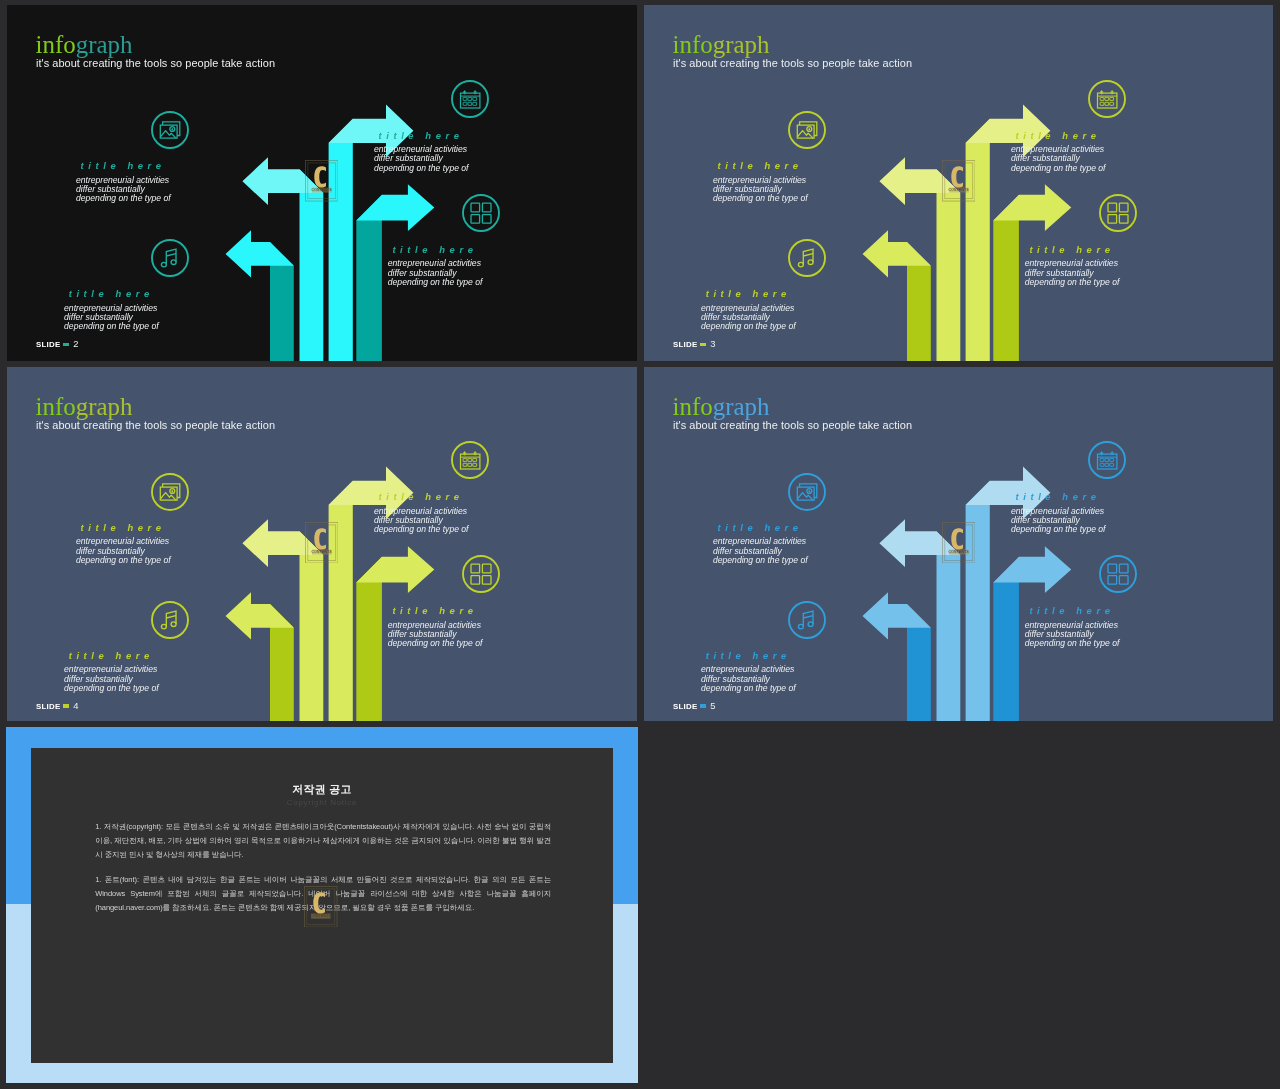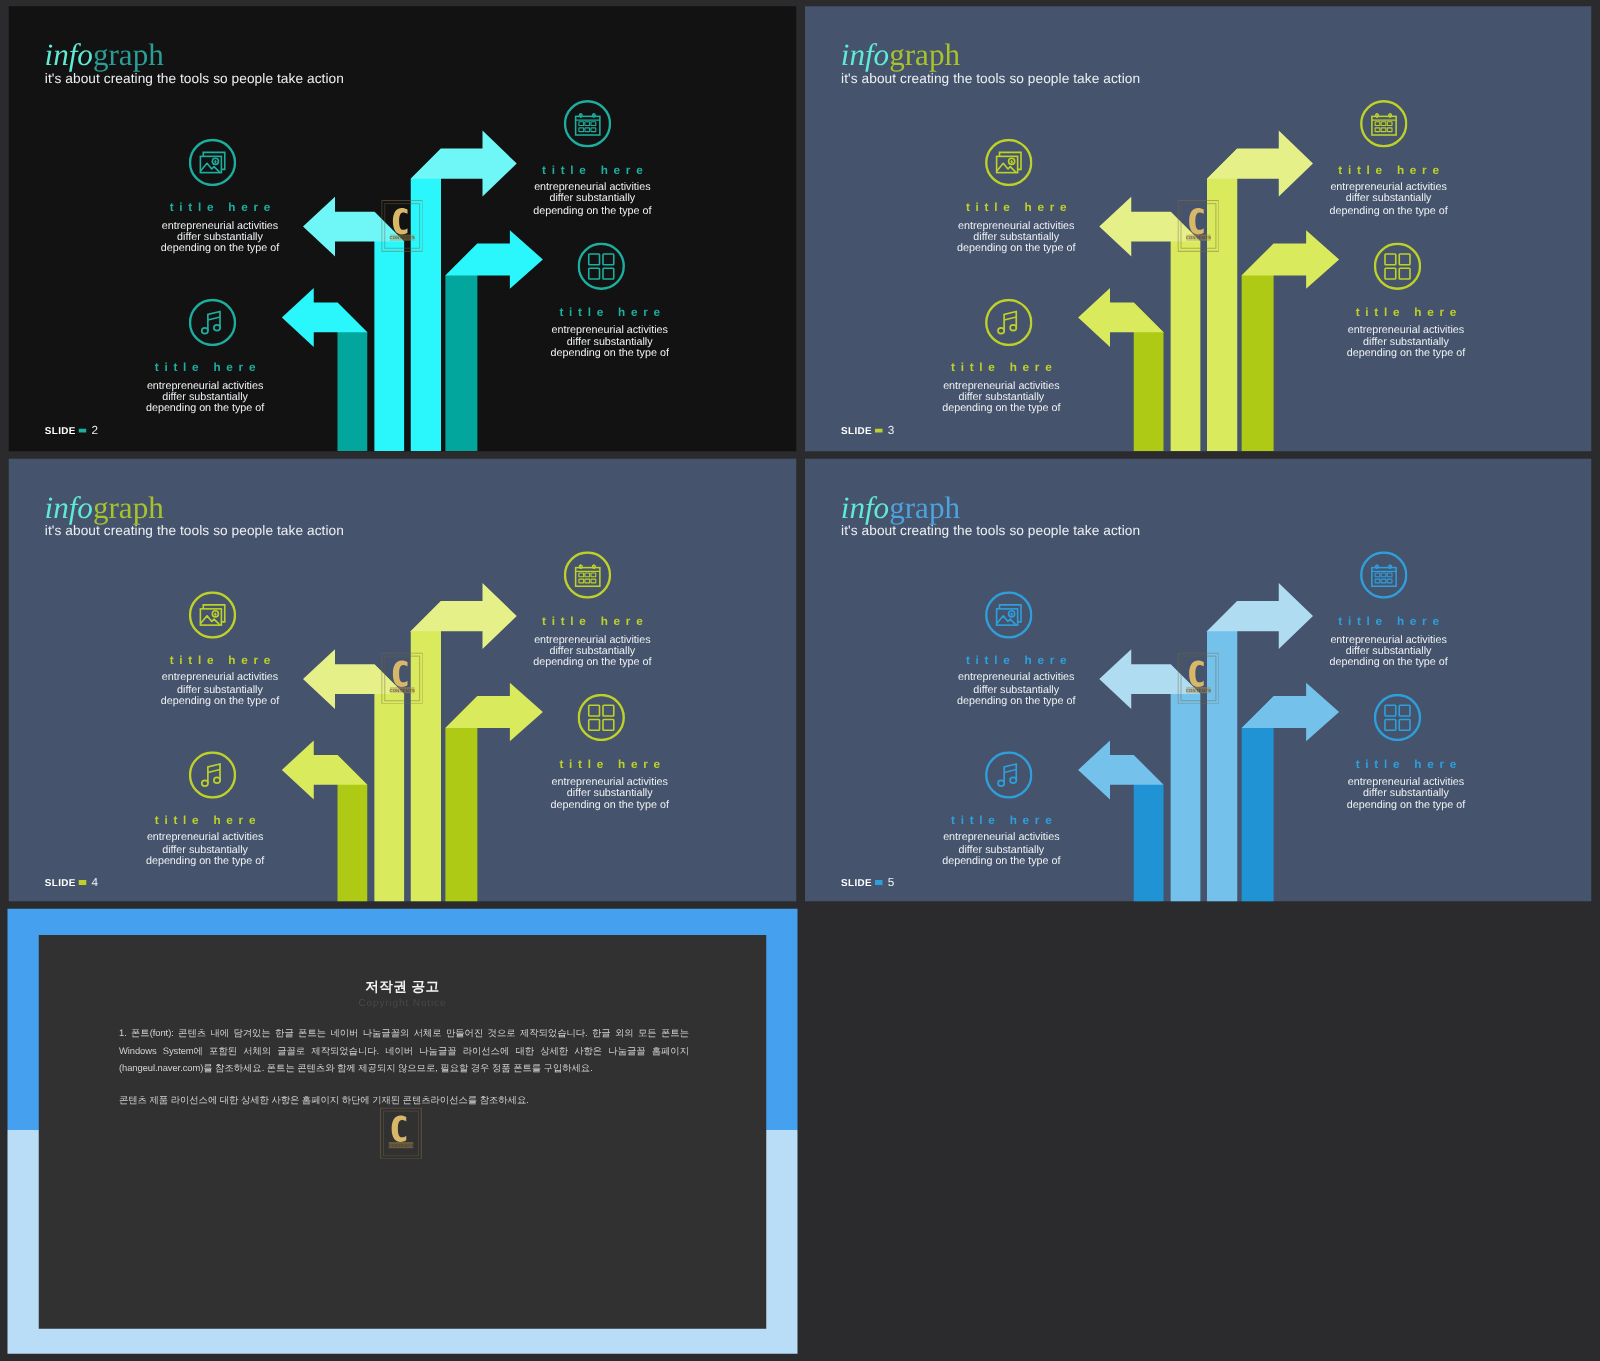--- a/index.html
+++ b/index.html
@@ -3,26 +3,26 @@
 <meta charset="utf-8">
 <style>
   html,body{margin:0;padding:0;background:#2b2b2d;width:1280px;height:1089px;overflow:hidden;}
   body{font-family:"Liberation Sans",sans-serif;-webkit-font-smoothing:antialiased;}
   .deck{position:absolute;left:0;top:0;width:1280px;height:1089px;background:#2b2b2d;}
   .slide{position:absolute;width:630px;height:356px;overflow:hidden;}
   .sl-c2{width:629px;}
   .sl-r1{top:5px;height:356px;} .sl-r2{top:366.5px;height:354.5px;}
   .sl-c1{left:7px;} .sl-c2{left:644px;}
   .brand{position:absolute;left:28.6px;top:28px;font-family:"Liberation Serif",serif;font-size:24.9px;line-height:1;white-space:nowrap;}
-  .brand .w{color:#5eead4;font-style:italic;}
+  .brand .w{color:#84cc16;}
   .subtitle{position:absolute;left:28.9px;top:52px;font-size:10.95px;color:#eceff2;white-space:nowrap;letter-spacing:0.06px;}
   .slidelbl{position:absolute;left:28.9px;top:333px;font-size:7.9px;font-weight:bold;color:#ffffff;letter-spacing:.3px;white-space:nowrap;}
   .slidelbl .dash{display:inline-block;width:5.4px;height:3.4px;vertical-align:middle;margin:0 4.6px 1px 2.6px;}
   .slidelbl .num{font-weight:normal;font-size:9.4px;color:#eceff2;letter-spacing:0;}
-  .blk{position:absolute;text-align:center;width:200px;}
+  .blk{position:absolute;text-align:left;width:200px;font-style:italic;}
   .blk .bt{font-size:9.4px;font-weight:bold;letter-spacing:4.6px;padding-left:4.6px;line-height:1;white-space:nowrap;}
   .blk .bd{font-size:8.6px;color:#eef1f3;line-height:9.35px;margin-top:5px;white-space:nowrap;}
   .icn{position:absolute;width:38px;height:38px;}
   .wm{position:absolute;}
   .arrows{position:absolute;left:0;top:0;}
   
   .cp{position:absolute;left:6px;top:727px;width:632px;height:434px;}
   .cp-f1{position:absolute;left:0;top:0;width:100%;height:177px;}
   .cp-f2{position:absolute;left:0;top:177px;width:100%;height:179px;}
   .cp-inner{position:absolute;left:24.7px;top:21px;width:582.5px;height:315.4px;}
@@ -399,22 +399,22 @@
         </div>
       </div>
     </div>
 <div class="cp">
 <div class="cp-f1" style="background:#46a0f0"></div>
 <div class="cp-f2" style="background:#b9ddf7"></div>
 <div class="cp-inner" style="background:#313131">
   <div class="cp-title">저작권 공고</div>
   <div class="cp-sub">Copyright Notice</div>
   <div class="cp-body">
+          <div class="cp-p">1. 저작권(copyright): 모든 콘텐츠의 소유 및 저작권은 콘텐츠테이크아웃(Contentstakeout)사 제작자에게 있습니다. 사전 승낙 없이 공립적 이용, 재단전재, 배포, 기타 상법에 의하여 영리 목적으로 이용하거나 제삼자에게 이용하는 것은 금지되어 있습니다. 이러한 불법 행위 발견 시 중지된 민사 및 형사상의 제재를 받습니다.</div>
           <div class="cp-p">1. 폰트(font): 콘텐츠 내에 담겨있는 한글 폰트는 네이버 나눔글꼴의 서체로 만들어진 것으로 제작되었습니다. 한글 외의 모든 폰트는 Windows System에 포함된 서체의 글꼴로 제작되었습니다. 네이버 나눔글꼴 라이선스에 대한 상세한 사항은 나눔글꼴 홈페이지(hangeul.naver.com)를 참조하세요. 폰트는 콘텐츠와 함께 제공되지 않으므로, 필요할 경우 정품 폰트를 구입하세요.</div>
-          <div class="cp-p">콘텐츠 제품 라이선스에 대한 상세한 사항은 홈페이지 하단에 기재된 콘텐츠라이선스를 참조하세요.</div>
         </div>
   <div class="wm" style="left:273.5px;top:137.5px;width:33.5px;height:41.5px">
 <svg width="33.5" height="41.5" viewBox="0 0 33.5 41.5">
 <rect x="0.45" y="0.45" width="32.6" height="40.6" fill="none" stroke="#7b6c49" stroke-width="0.8" opacity="0.55"></rect>
 <rect x="2.8" y="2.9" width="27.9" height="35.7" fill="none" stroke="#6d603f" stroke-width="0.8" opacity="0.42"></rect>
 <path d="M 21.0,11.2 L 21.0,7.6 C 19.8,6.8 18.1,6.3 16.4,6.3 C 11.8,6.3 9.3,10.3 9.3,16.9 C 9.3,23.5 11.8,27.5 16.4,27.5 C 18.1,27.5 19.8,27.0 21.0,26.2 L 21.0,22.6 C 20.0,23.4 18.7,23.8 17.4,23.8 C 15.1,23.8 14.3,21.0 14.3,16.9 C 14.3,12.8 15.1,10.0 17.4,10.0 C 18.7,10.0 20.0,10.4 21.0,11.2 Z" fill="#d8b768"></path>
 <rect x="7.0" y="27.6" width="19.6" height="5.0" fill="#ab9055" opacity="0.45"></rect>
 <text x="16.8" y="31.4" text-anchor="middle" font-family="Liberation Sans, sans-serif" font-size="3.3" letter-spacing="0.3" fill="#3f3722">CONTENTS</text>
 </svg></div>
 </div>

